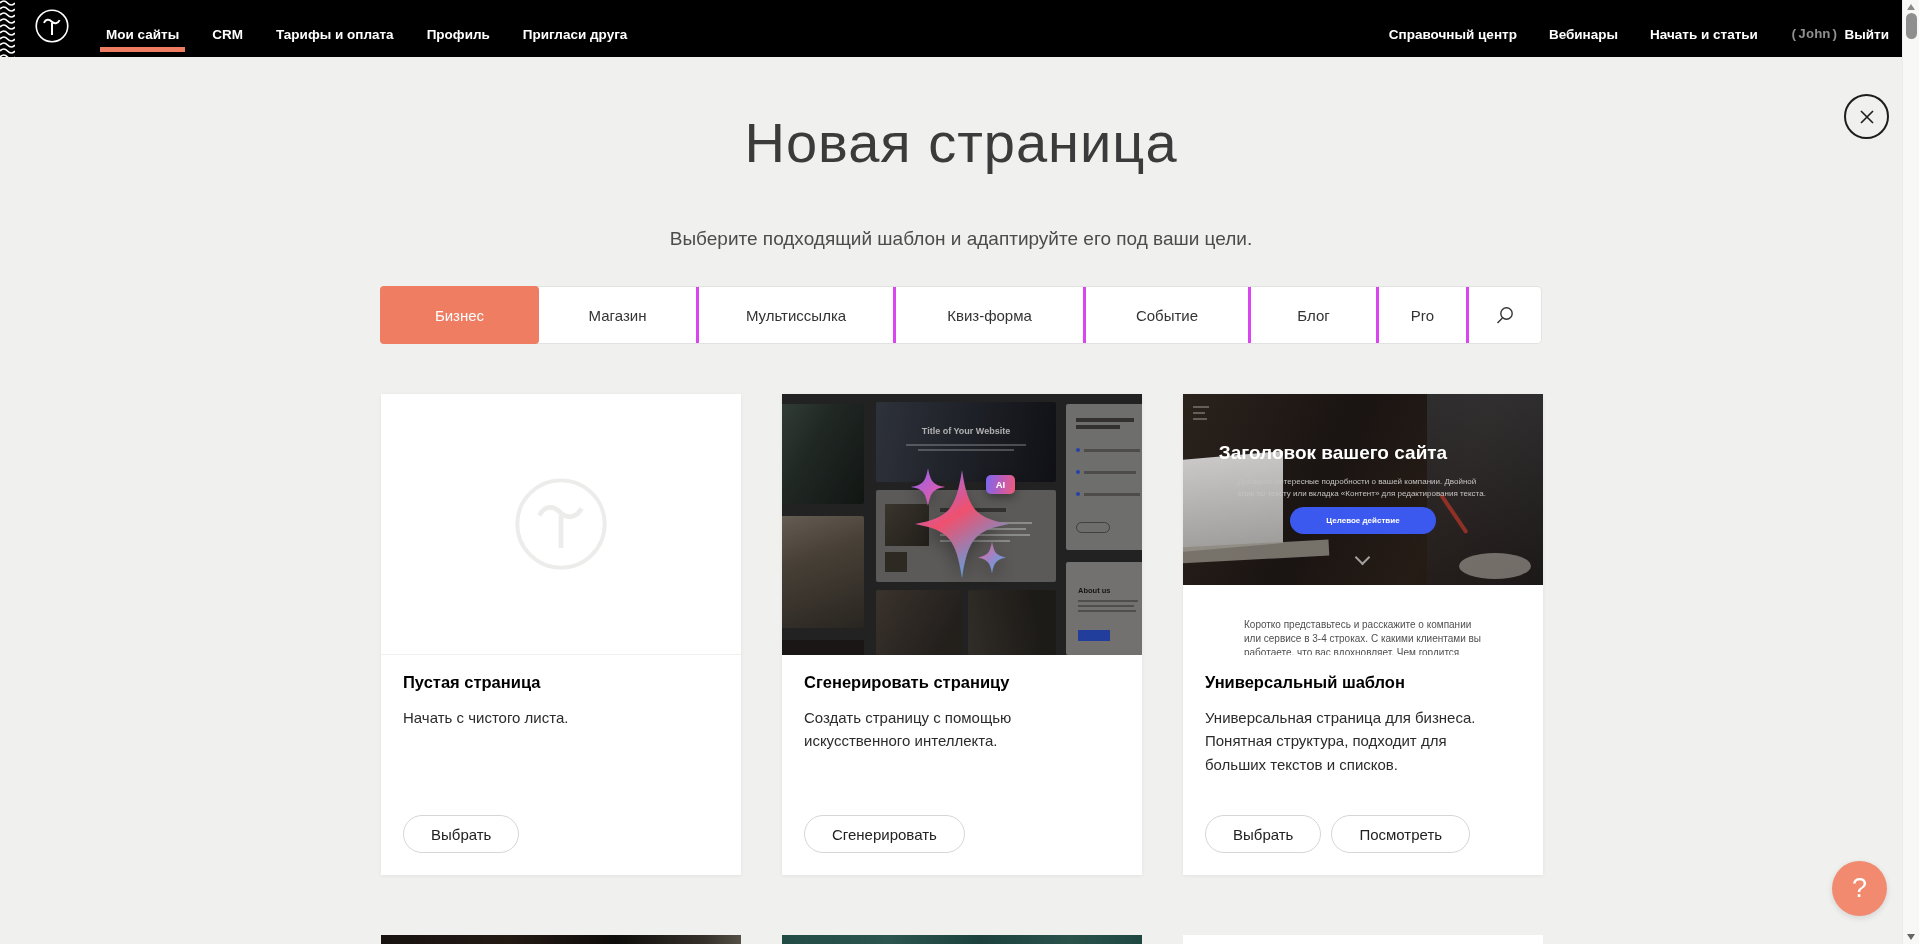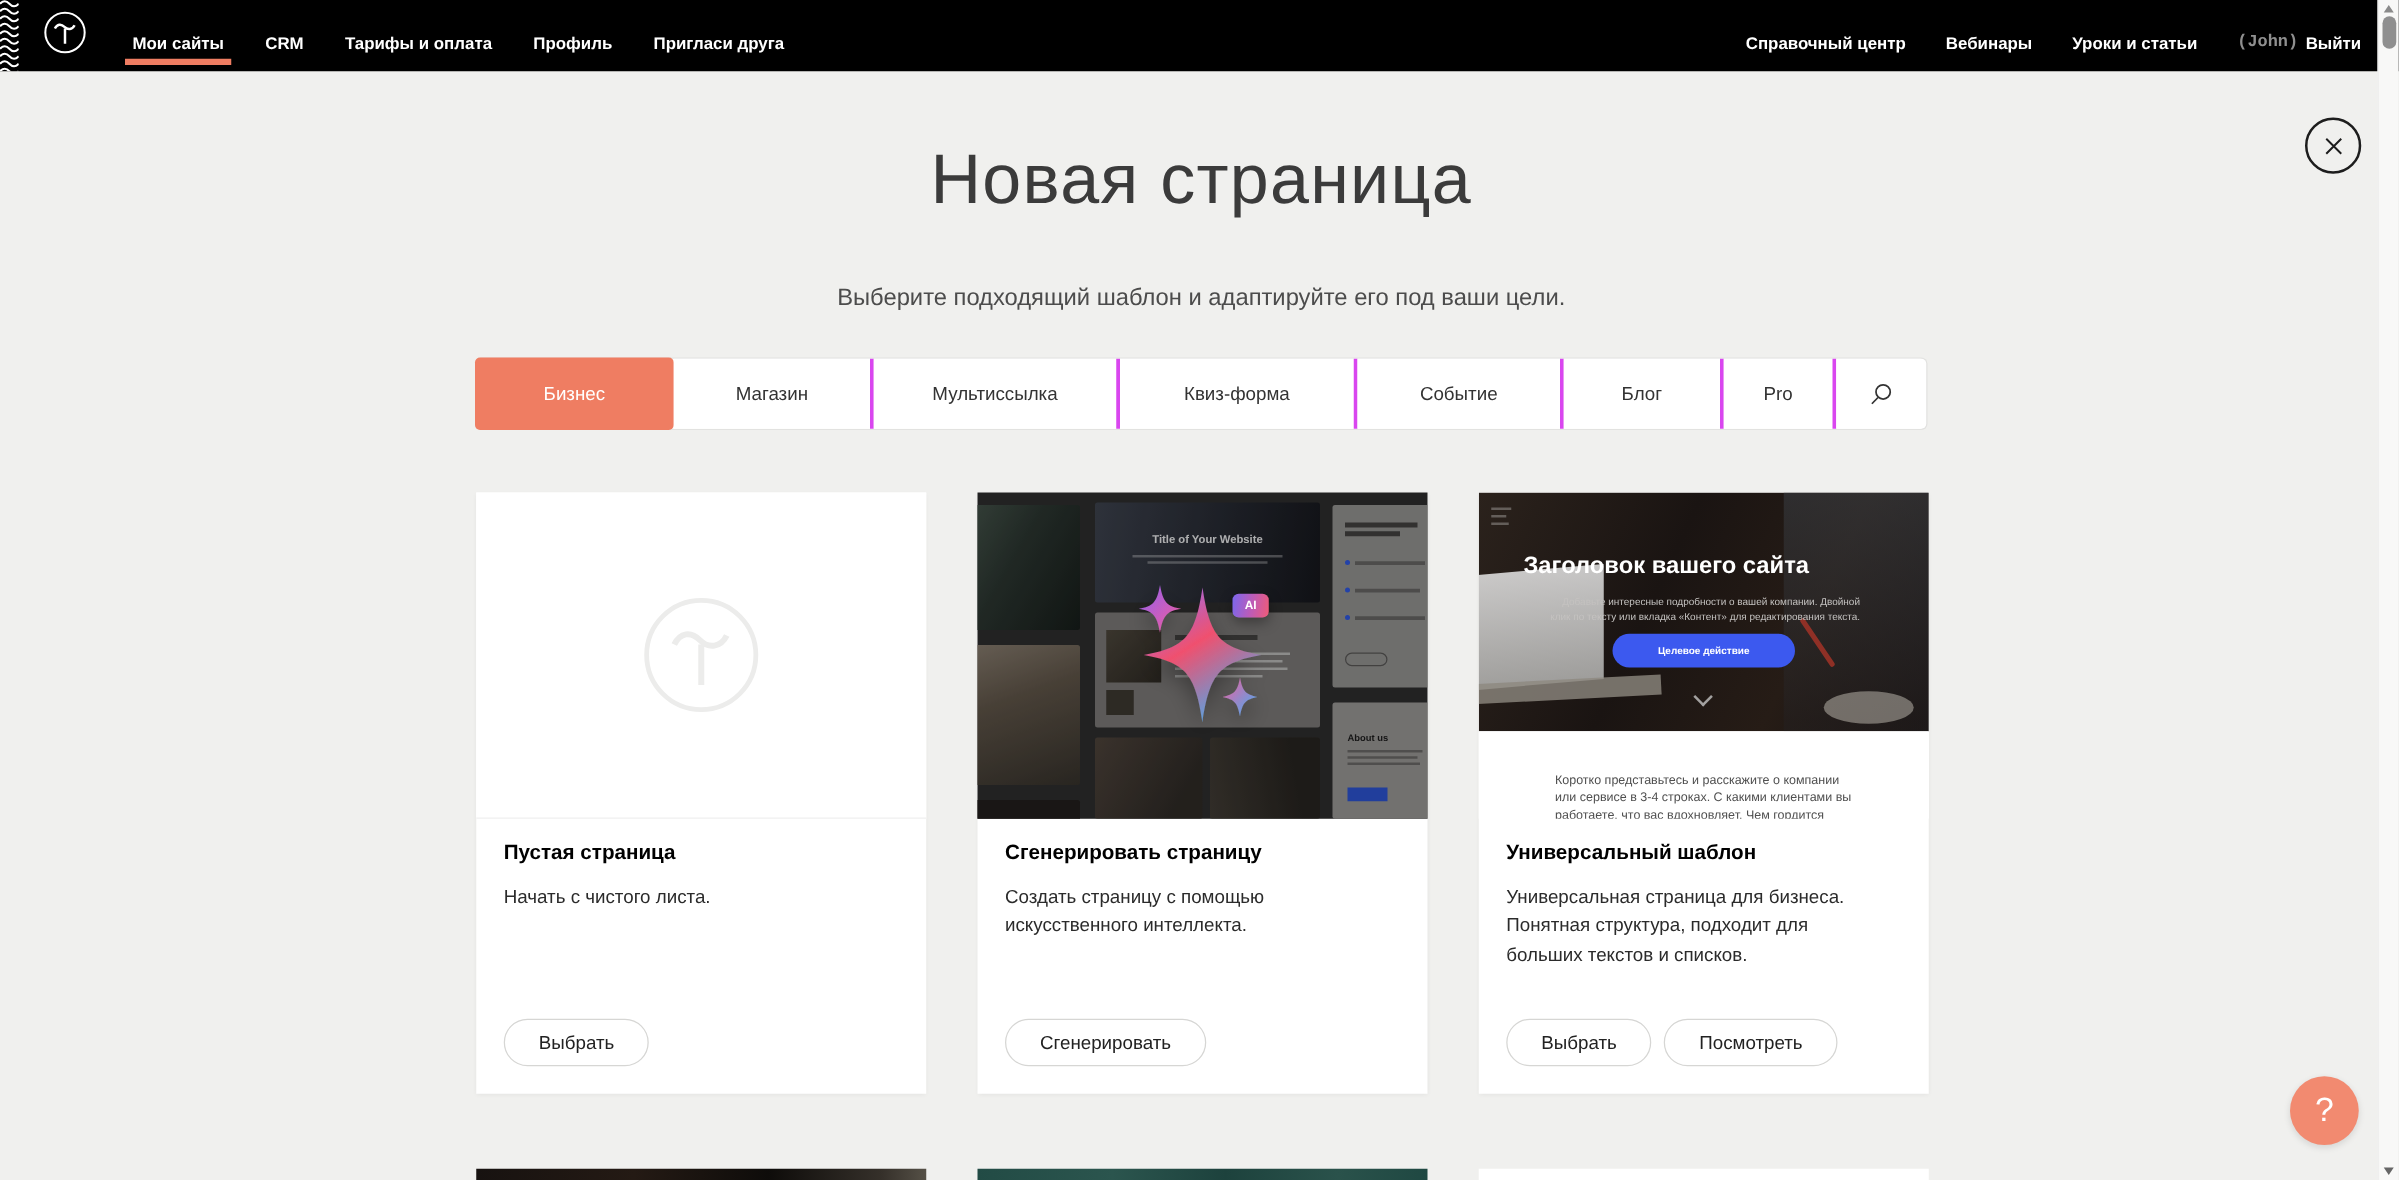--- a/index.html
+++ b/index.html
@@ -85,21 +85,21 @@
   
   .preview-site { background:#fff; }
   .site-hero { position:absolute; left:0; top:0; width:360px; height:191px; background:linear-gradient(115deg,#2b221c 0%,#1a1412 40%,#261c16 70%,#151010 100%); overflow:hidden; }
   .lap-screen { position:absolute; left:-12px; top:62px; width:112px; height:92px; background:linear-gradient(180deg,#e6e6e6,#b5b5b3); transform:skewY(-5deg); opacity:.85; }
   .lap-base { position:absolute; left:-24px; top:150px; width:170px; height:16px; background:#8d8880; transform:rotate(-3deg); opacity:.8; }
   .person { position:absolute; right:-14px; top:-12px; width:130px; height:230px; background:linear-gradient(180deg,#3c4147,#242020 85%); opacity:.55; }
   .cup { position:absolute; right:12px; bottom:6px; width:72px; height:26px; border-radius:50%; background:#d8d2c8; opacity:.45; }
   .pen { position:absolute; left:248px; top:118px; width:46px; height:4px; background:#a23327; transform:rotate(56deg); opacity:.85; border-radius:2px; }
   .menu-dash { position:absolute; height:2px; background:rgba(255,255,255,.28); }
   .hero-title { position:absolute; left:0; top:48px; width:300px; text-align:center; color:#fff; font-size:19px; font-weight:700; z-index:3; }
-  .hero-sub { position:absolute; left:55px; top:82px; width:250px; text-align:right; color:#c4c2c0; font-size:8px; line-height:1.55; z-index:3; }
+  .hero-sub { position:absolute; left:55px; top:82px; width:250px; text-align:left; color:#c4c2c0; font-size:8px; line-height:1.55; z-index:3; }
   .hero-btn { position:absolute; left:107px; top:113px; width:146px; height:27px; border-radius:14px; background:var(--blue,#3c59ef); color:#fff; font-size:8px; font-weight:700; display:flex; align-items:center; justify-content:center; z-index:3; cursor:pointer; }
   .hero-chevron { position:absolute; left:174px; top:158px; width:11px; height:11px; border-right:2px solid #cfcfcf; border-bottom:2px solid #cfcfcf; transform:rotate(45deg); opacity:.75; z-index:3; }
   .site-body { position:absolute; left:0; top:191px; width:360px; height:70px; background:#fff; }
   .site-body-text { margin:33px auto 0; width:238px; font-size:10px; line-height:1.42; color:#4f4f4f; height:52px; overflow:hidden; text-align:left; }
 
   
   .cards-row2 { position:absolute; left:381px; top:935px; width:1162px; height:120px; display:flex; gap:41px; }
   .card2 { width:360px; height:120px; background:#fff; }
   .strip-1 { background:linear-gradient(90deg,#171210 0%,#241a14 35%,#0e0c0a 65%,#35302a 90%,#555046 100%); }
   .strip-2 { background:linear-gradient(90deg,#224b45 0%,#2b554e 30%,#1d423d 55%,#2a524b 80%,#1f4842 100%); }
@@ -141,21 +141,21 @@
       </div>
       <div class="nav-item"><span>CRM</span></div>
       <div class="nav-item"><span>Тарифы и оплата</span></div>
       <div class="nav-item"><span>Профиль</span></div>
       <div class="nav-item"><span>Пригласи друга</span></div>
     </div>
 
     <div class="nav-right">
       <div class="nav-item"><span>Справочный центр</span></div>
       <div class="nav-item"><span>Вебинары</span></div>
-      <div class="nav-item"><span>Уроки и статьи</span></div>
+      <div class="nav-item"><span>Начать и статьи</span></div>
       <div class="nav-item user-chunk">
         <span class="user-name">(John)</span>
         <span>Выйти</span>
       </div>
     </div>
   </div>
 
   <div class="close-btn">
     <svg width="20" height="20" viewBox="0 0 20 20">
       <path d="M4 4 L16 16 M16 4 L4 16" stroke="#1d1d1d" stroke-width="1.6" fill="none"></path>

